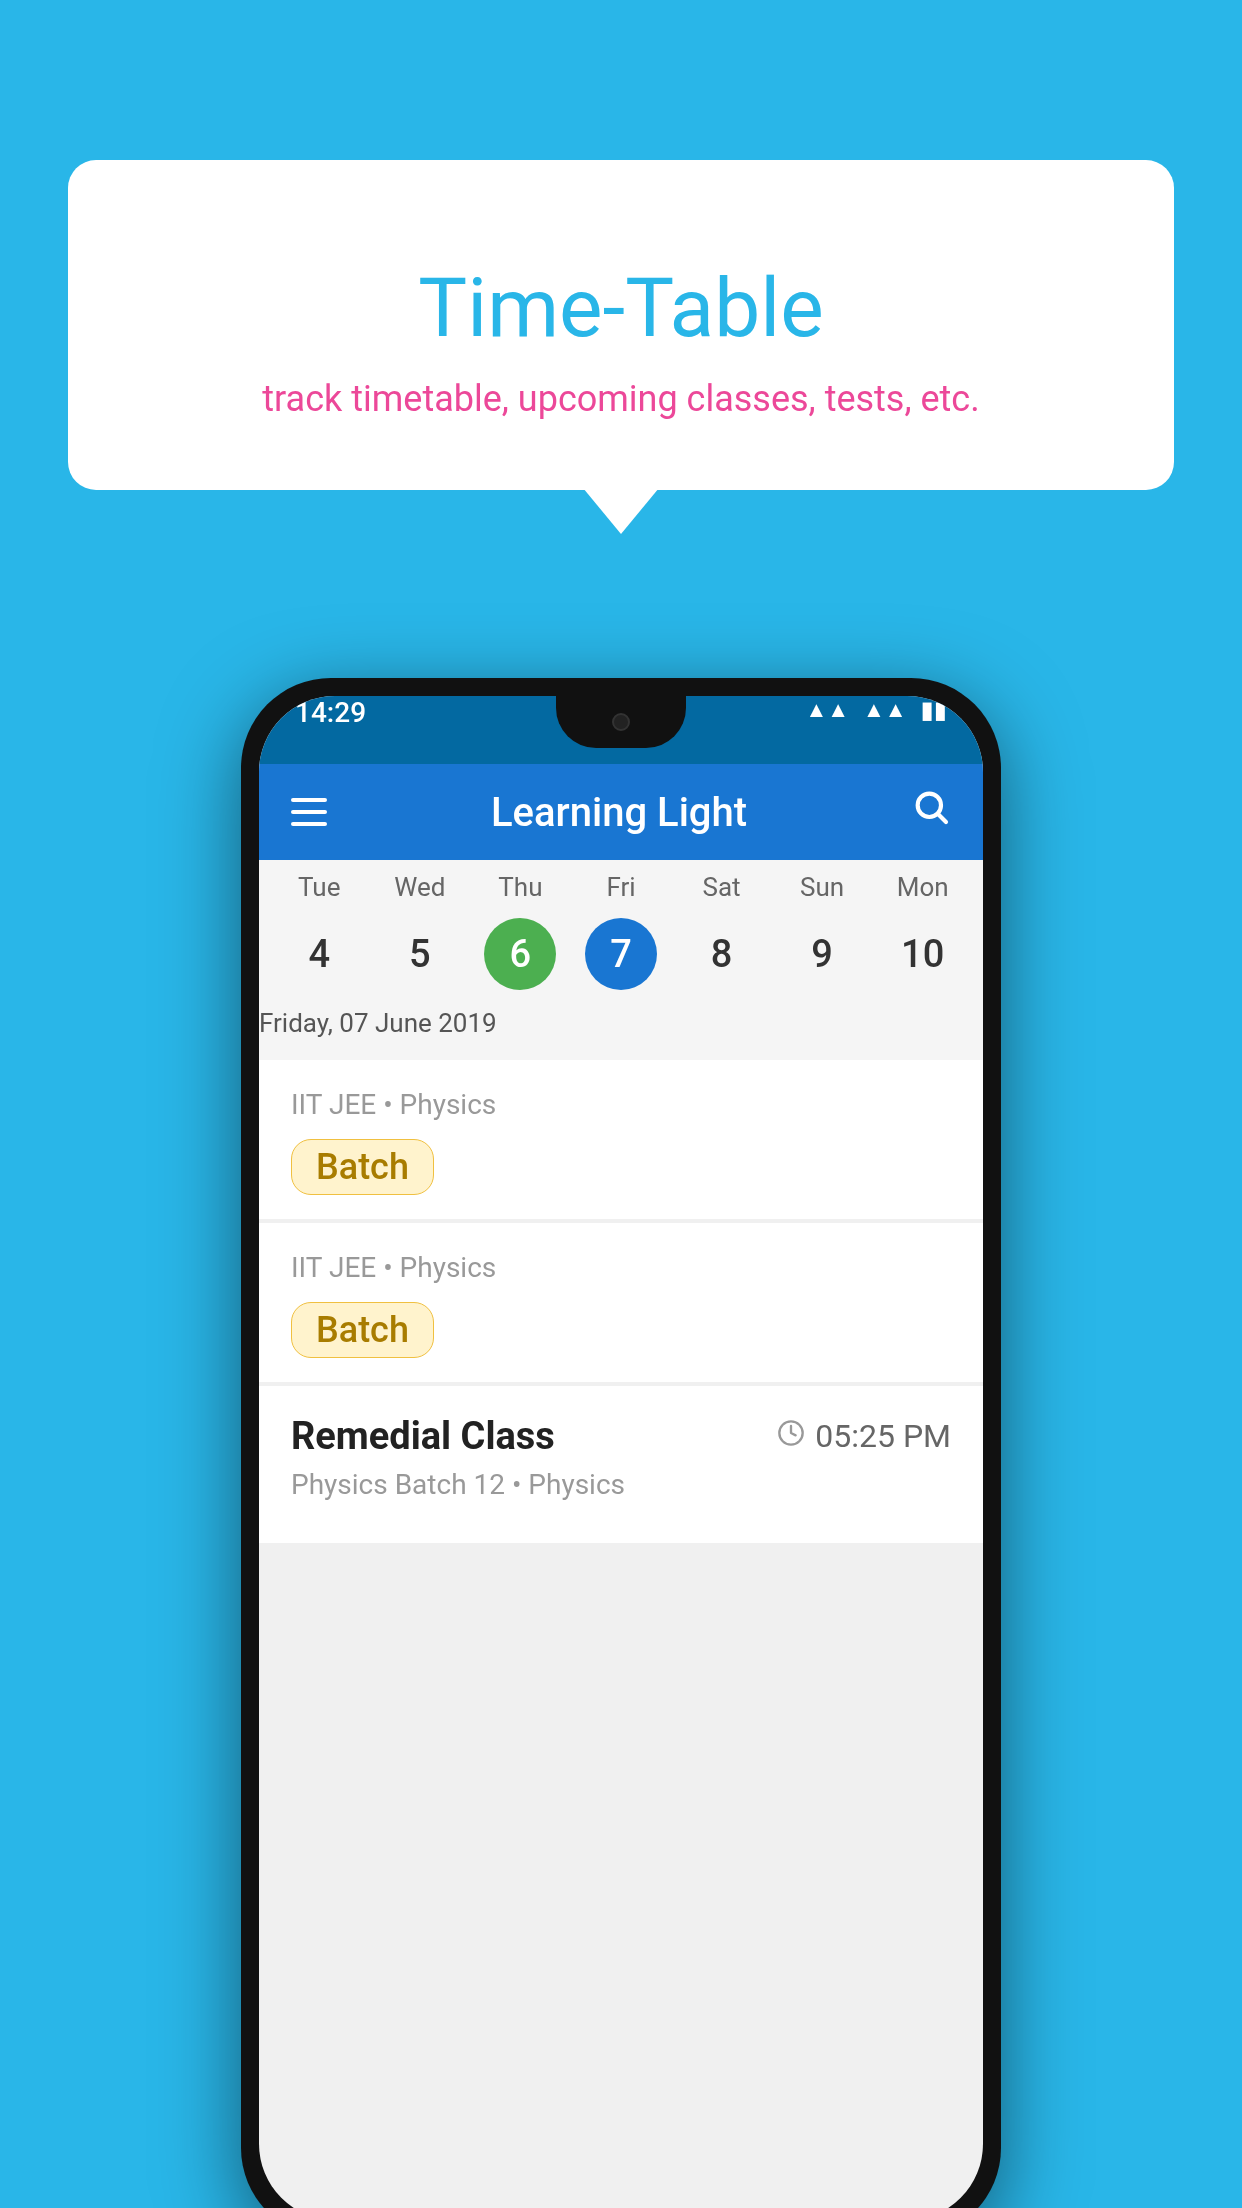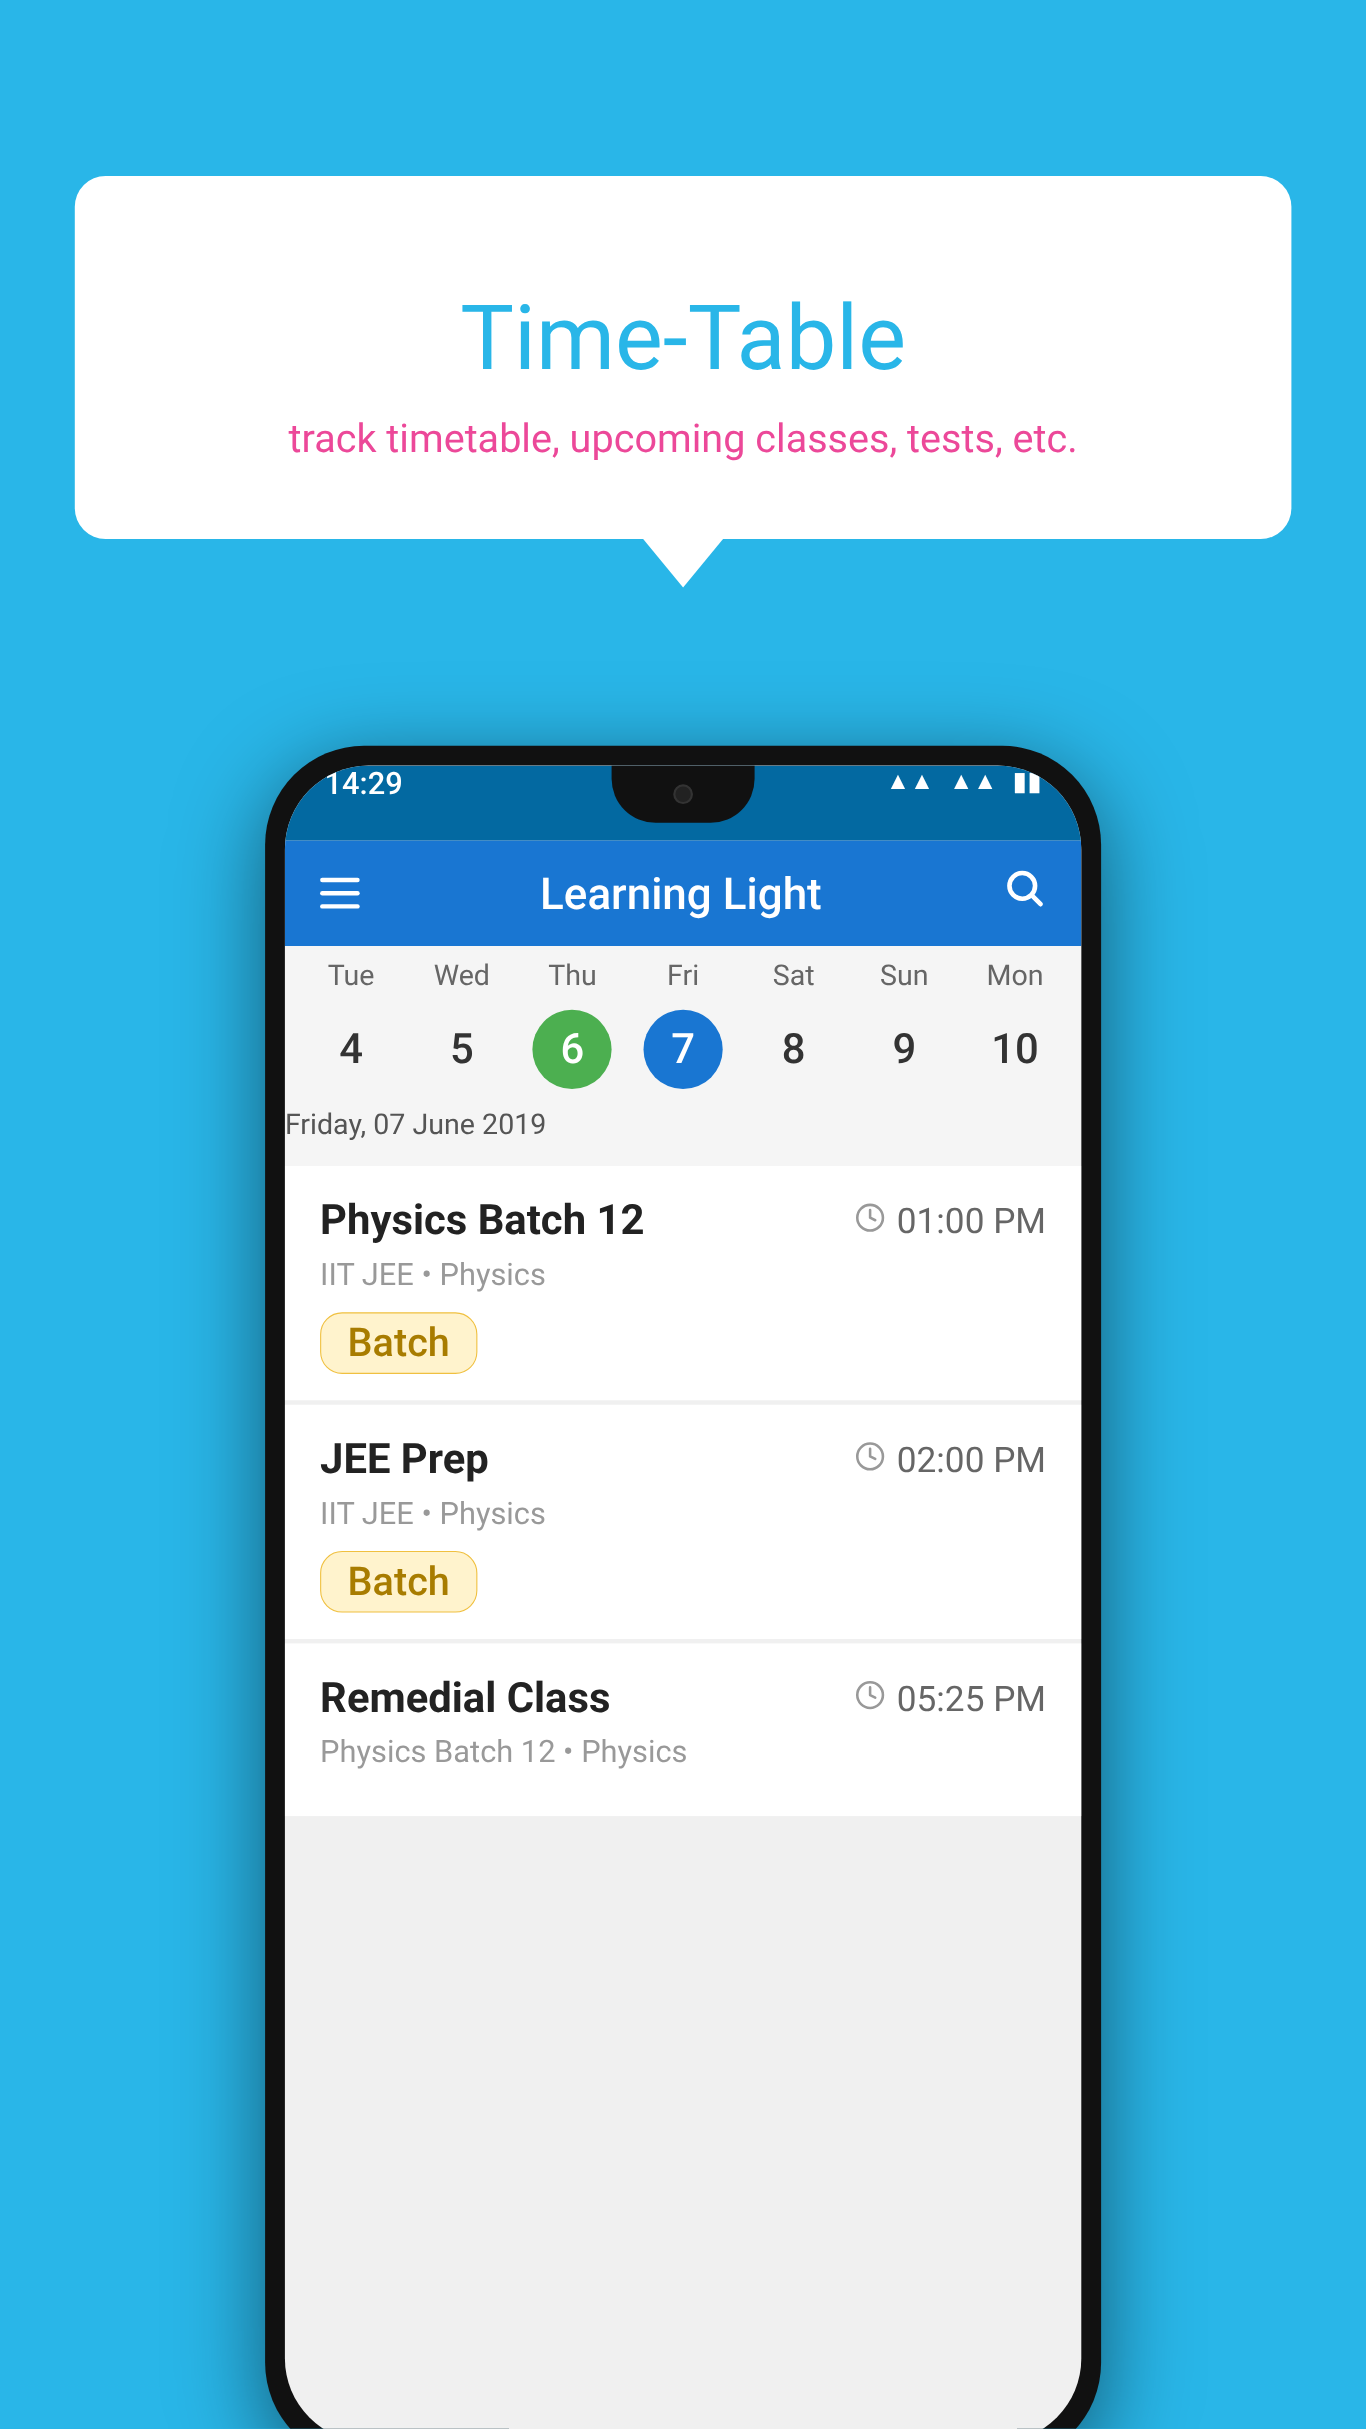--- a/index.html
+++ b/index.html
@@ -338,49 +338,25 @@
         <span class="day-number">8</span>
         <span class="day-number">9</span>
         <span class="day-number">10</span>
       </div>
       <div class="date-label">Friday, 07 June 2019</div>
     </div>
 
     <div class="schedule-list">
 
       <div class="schedule-item">
-        <div class="schedule-item-header">
-          <span class="schedule-item-title">Physics Batch 12</span>
-          <div class="schedule-item-time">
-            <span class="clock-icon">
-              <svg width="28" height="28" viewBox="0 0 24 24" fill="none" stroke="#999" stroke-width="2" stroke-linecap="round" stroke-linejoin="round">
-                <circle cx="12" cy="12" r="10"></circle>
-                <polyline points="12 6 12 12 16 14"></polyline>
-              </svg>
-            </span>
-            <span>01:00 PM</span>
-          </div>
-        </div>
         <div class="schedule-item-subtitle">IIT JEE • Physics</div>
         <span class="batch-badge">Batch</span>
       </div>
 
       <div class="schedule-item">
-        <div class="schedule-item-header">
-          <span class="schedule-item-title">JEE Prep</span>
-          <div class="schedule-item-time">
-            <span class="clock-icon">
-              <svg width="28" height="28" viewBox="0 0 24 24" fill="none" stroke="#999" stroke-width="2" stroke-linecap="round" stroke-linejoin="round">
-                <circle cx="12" cy="12" r="10"></circle>
-                <polyline points="12 6 12 12 16 14"></polyline>
-              </svg>
-            </span>
-            <span>02:00 PM</span>
-          </div>
-        </div>
         <div class="schedule-item-subtitle">IIT JEE • Physics</div>
         <span class="batch-badge">Batch</span>
       </div>
 
       <div class="schedule-item">
         <div class="schedule-item-header">
           <span class="schedule-item-title">Remedial Class</span>
           <div class="schedule-item-time">
             <span class="clock-icon">
               <svg width="28" height="28" viewBox="0 0 24 24" fill="none" stroke="#999" stroke-width="2" stroke-linecap="round" stroke-linejoin="round">

